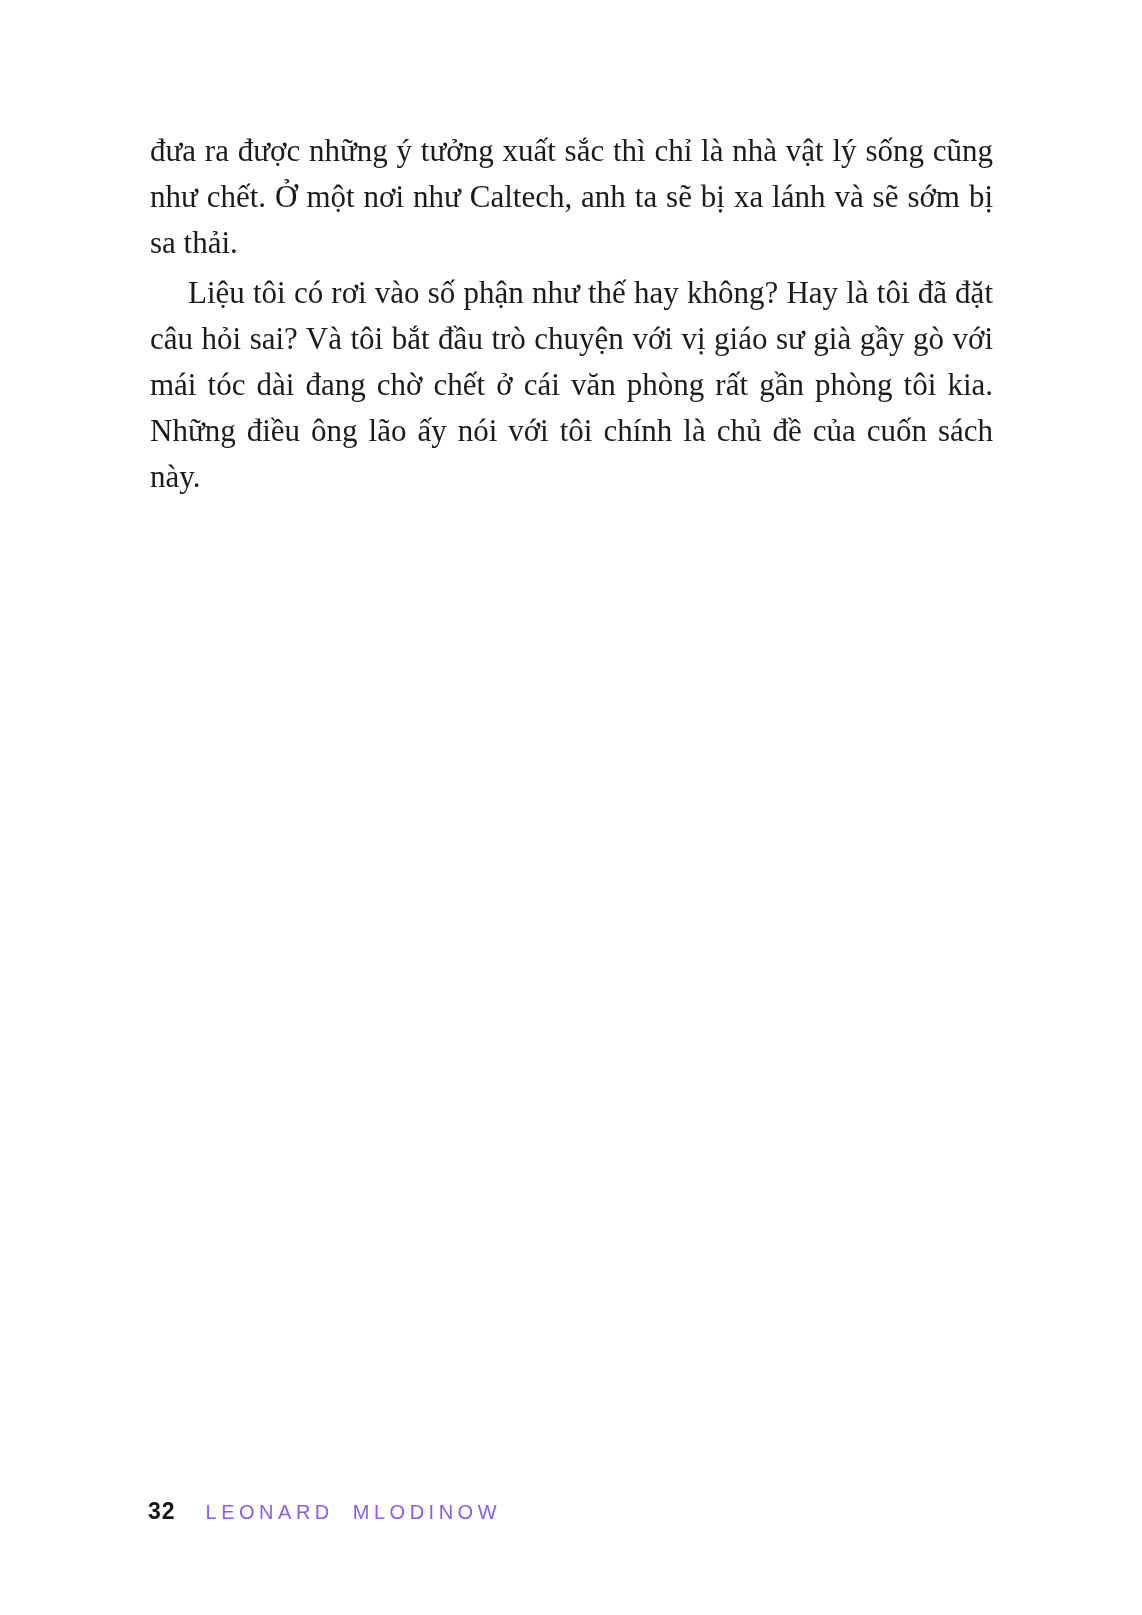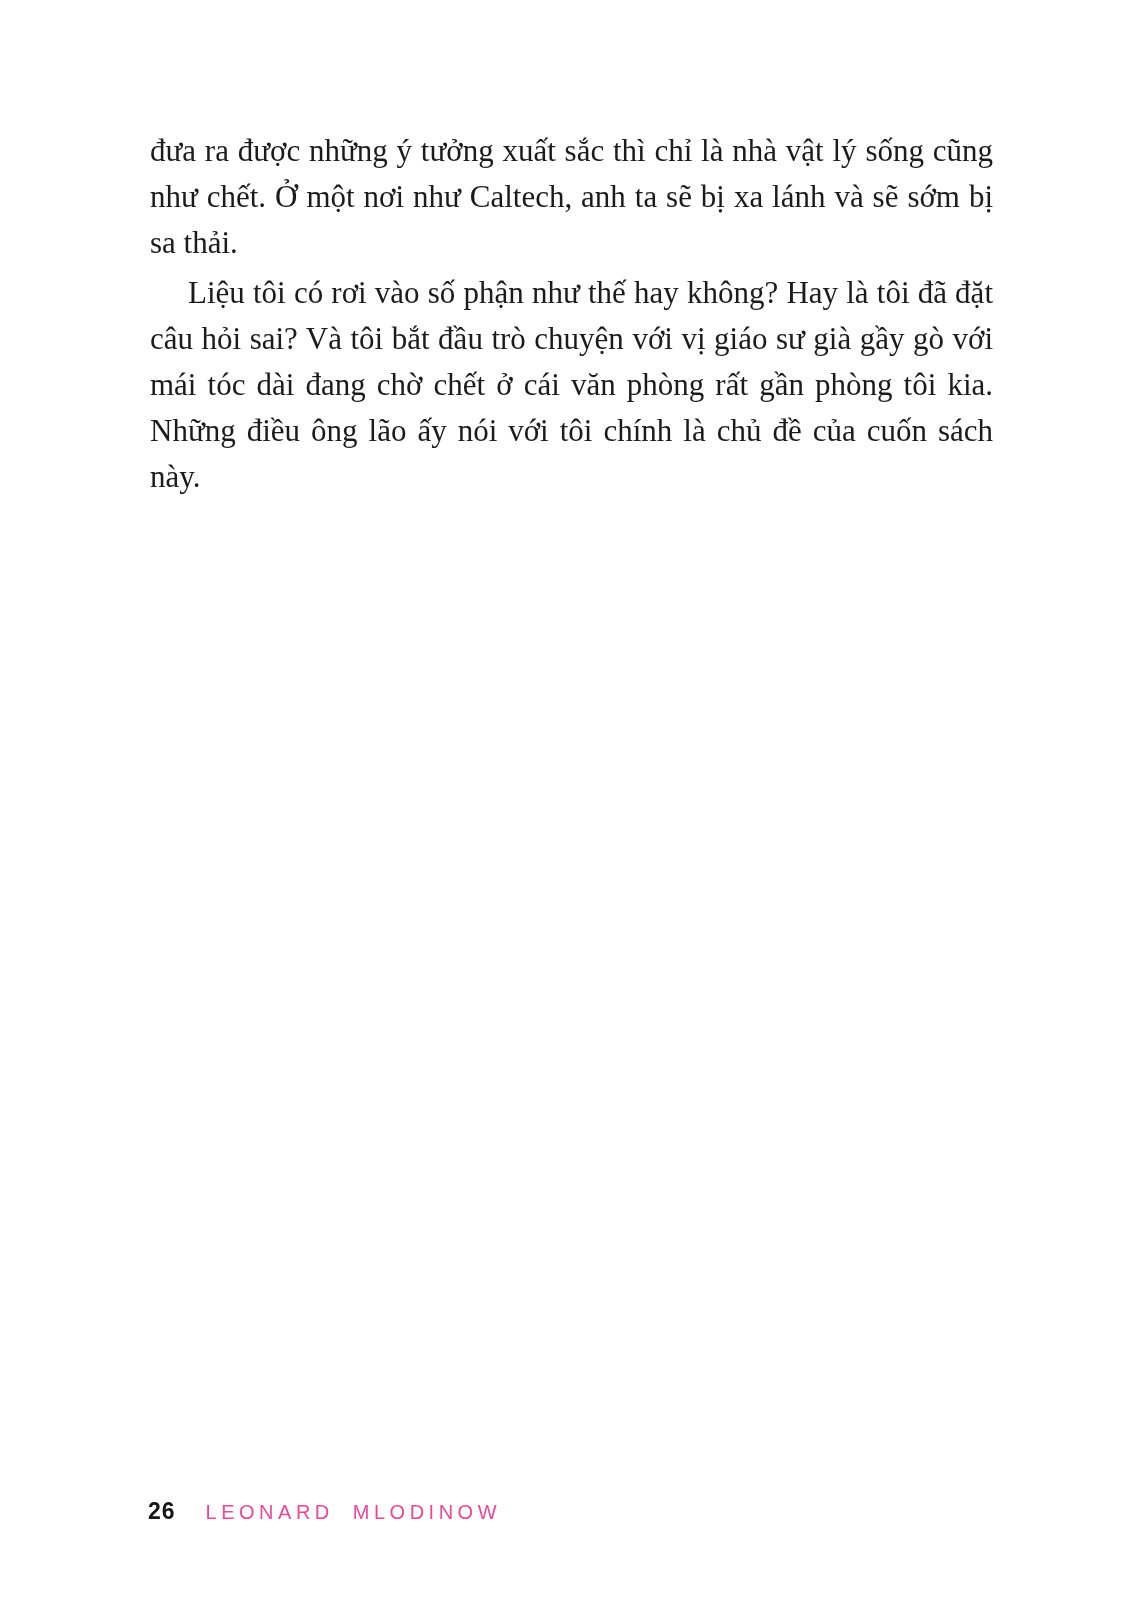--- a/index.html
+++ b/index.html
@@ -47,31 +47,31 @@
     font-size: 23px;
     font-weight: 700;
     letter-spacing: 1px;
   }
   .author-name {
     margin-left: 30px;
     font-size: 20px;
     font-weight: 400;
     letter-spacing: 4.5px;
     word-spacing: 9px;
-    color: #ec4899;
+    color: #8b5cf6;
   }
 </style>
 </head>
 <body>
 
 <div class="page">
 
   <div class="text-block">
     <p>đưa ra được những ý tưởng xuất sắc thì chỉ là nhà vật lý sống cũng như chết. Ở một nơi như Caltech, anh ta sẽ bị xa lánh và sẽ sớm bị sa thải.</p>
     <p>Liệu tôi có rơi vào số phận như thế hay không? Hay là tôi đã đặt câu hỏi sai? Và tôi bắt đầu trò chuyện với vị giáo sư già gầy gò với mái tóc dài đang chờ chết ở cái văn phòng rất gần phòng tôi kia. Những điều ông lão ấy nói với tôi chính là chủ đề của cuốn sách này.</p>
   </div>
 
   <div class="footer">
-    <span class="page-number">26</span>
+    <span class="page-number">32</span>
     <span class="author-name">LEONARD MLODINOW</span>
   </div>
 
 </div>
 
 </body></html>

